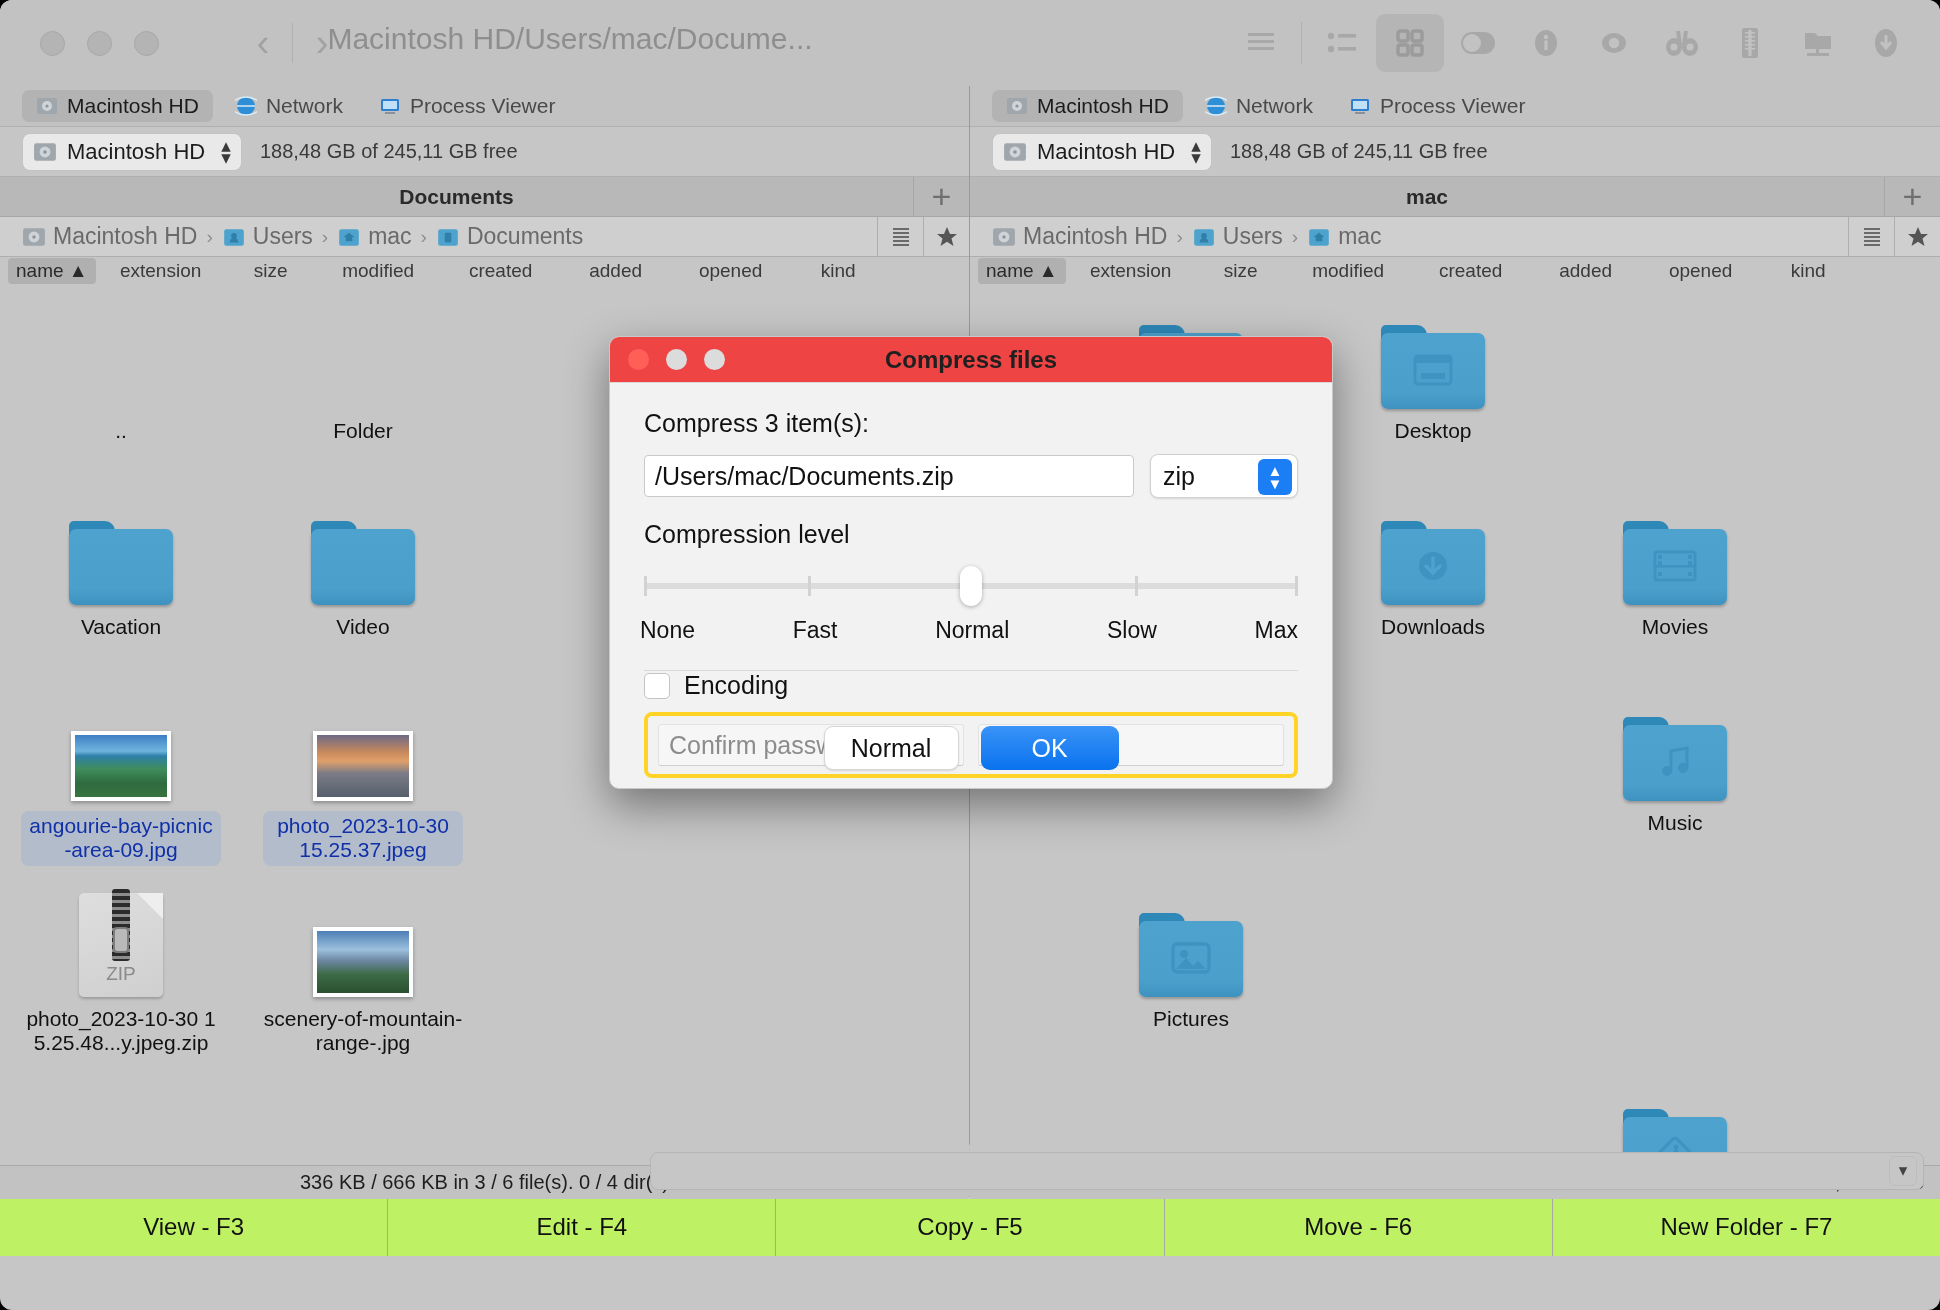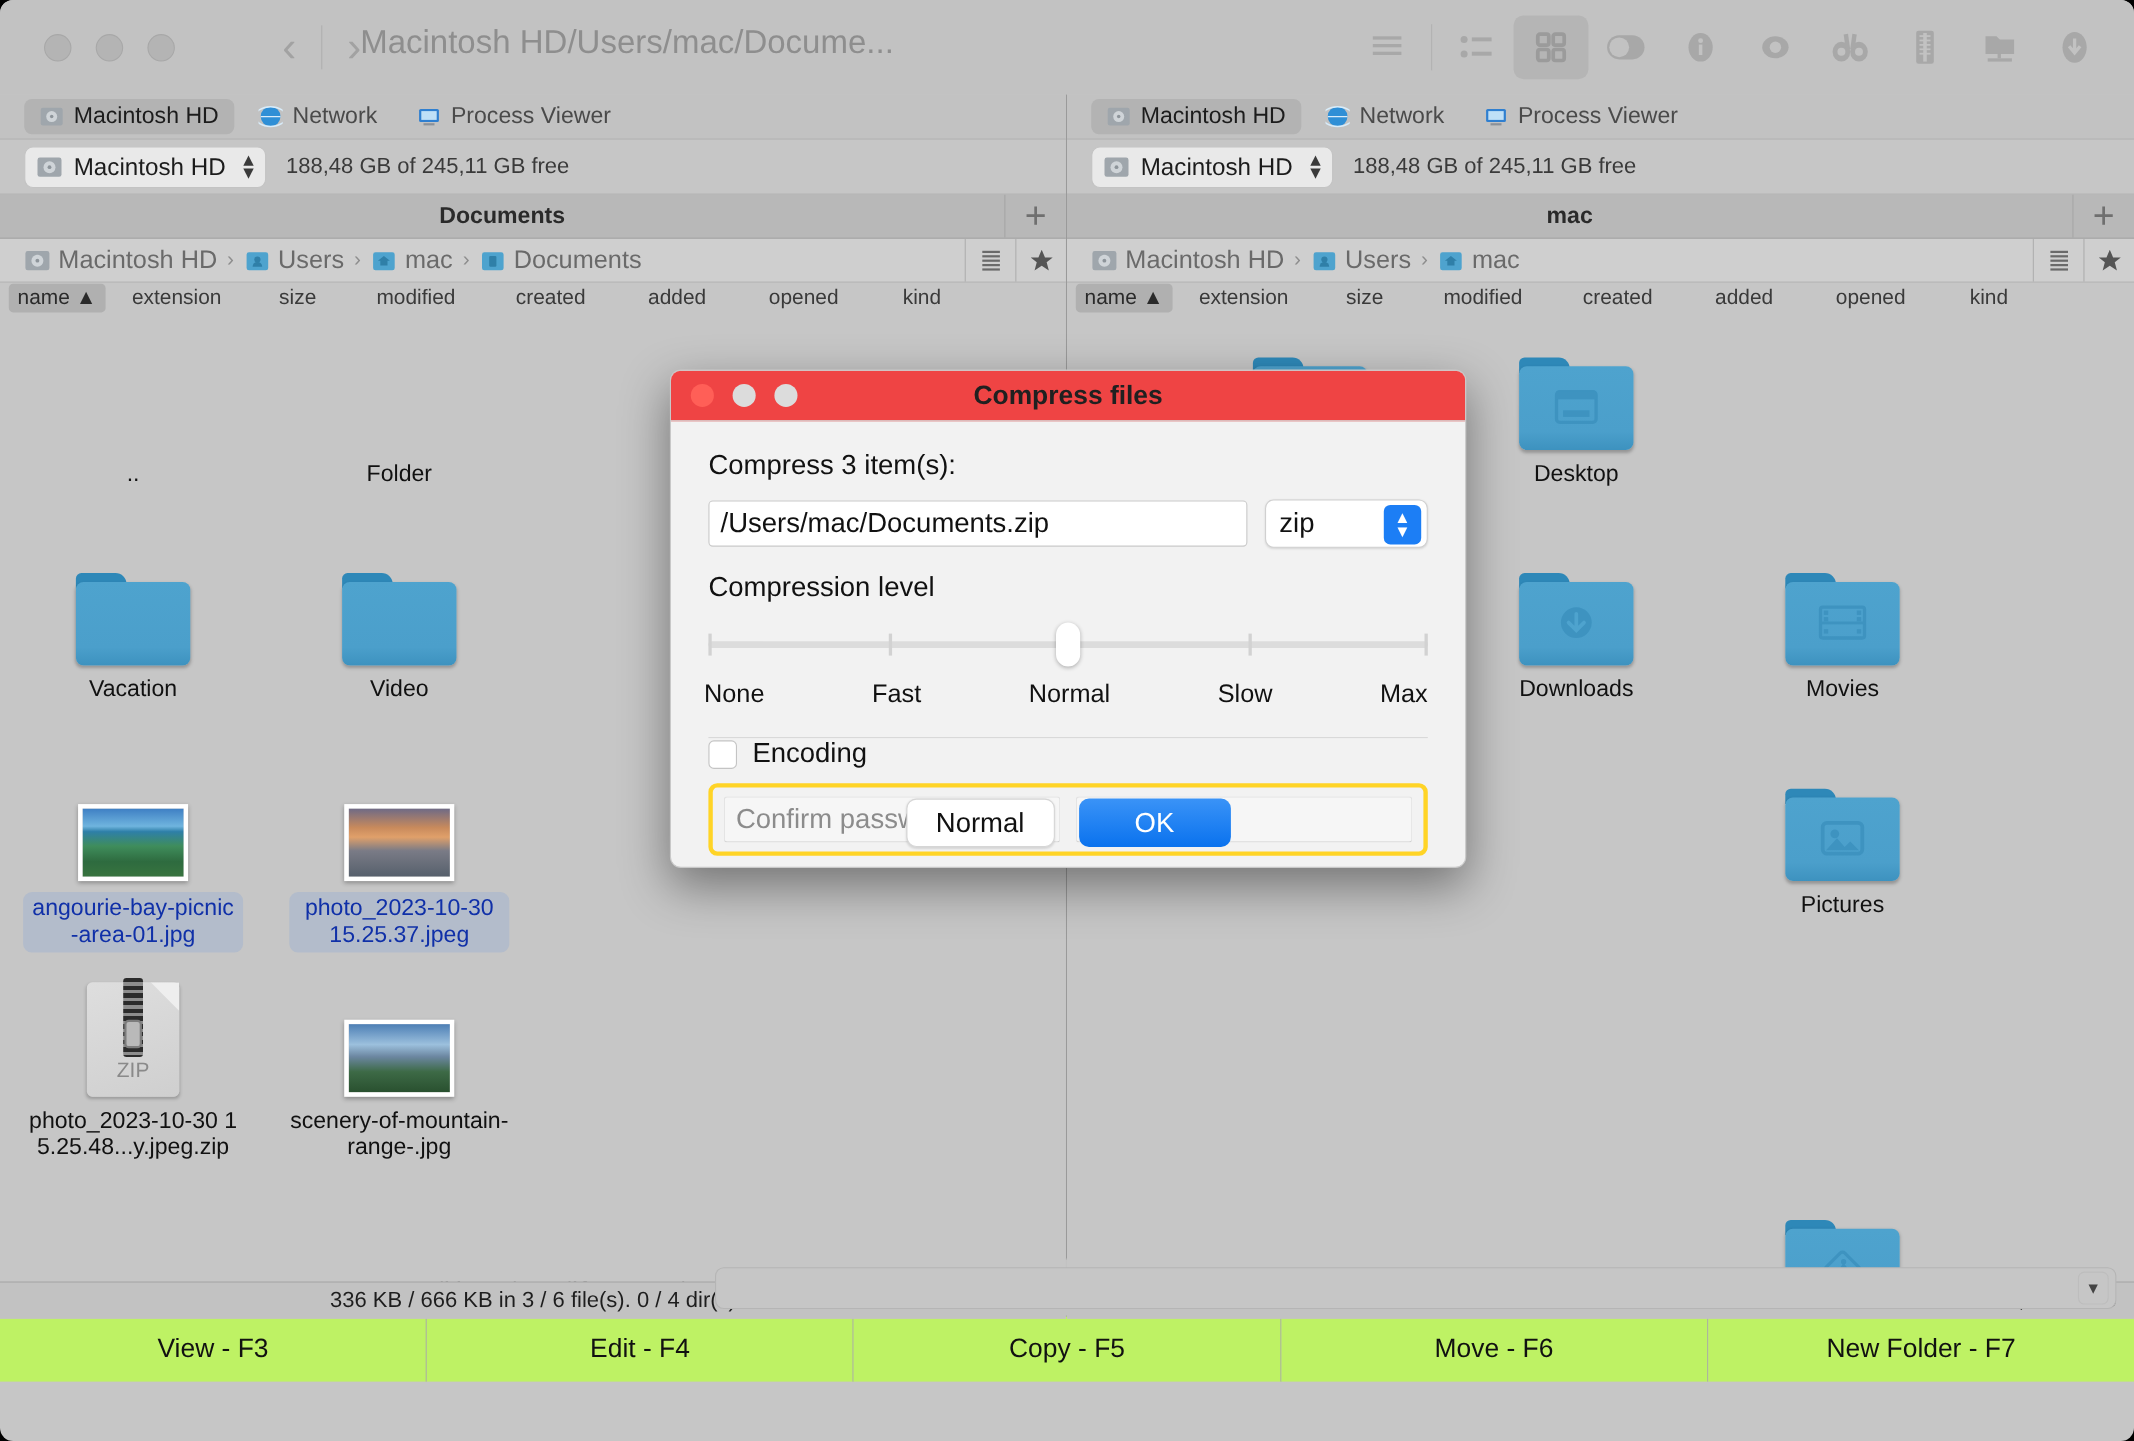--- a/index.html
+++ b/index.html
@@ -472,21 +472,21 @@
               </div>
             <div class="flabel">Video</div>
           </div>
           <div class="fcell"></div>
             <div class="fcell"></div>
 
           <div class="fcell">
             <div class="fico">
                 <div class="photo ph1"></div>
               </div>
-            <div class="flabel sel">angourie-bay-picnic-area-01.jpg</div>
+            <div class="flabel sel">angourie-bay-picnic-area-09.jpg</div>
           </div>
           <div class="fcell">
             <div class="fico">
                 <div class="photo ph2"></div>
               </div>
             <div class="flabel sel">photo_2023-10-30 15.25.37.jpeg</div>
           </div>
           <div class="fcell"></div>
             <div class="fcell"></div>
 
@@ -693,20 +693,36 @@
           </div>
           <div class="fcell"></div>
             <div class="fcell"></div>
 
           <div class="fcell">
             <div class="fico">
                 <div class="folder-ico">
               <div class="tabtop"></div>
                   <div class="body"></div>
               <div class="glyph">
+                    <svg width="36" height="38" viewBox="0 0 36 38">
+                <path d="M14 28V8l16-3v20" stroke="#3e93c0" stroke-width="3" fill="none"></path>
+                <circle cx="10" cy="28" r="5" fill="#3e93c0"></circle>
+                      <circle cx="26" cy="25" r="5" fill="#3e93c0"></circle>
+                    </svg>
+                  </div>
+                </div>
+              </div>
+            <div class="flabel">Music</div>
+          </div>
+          <div class="fcell">
+            <div class="fico">
+                <div class="folder-ico">
+              <div class="tabtop"></div>
+                  <div class="body"></div>
+              <div class="glyph">
                     <svg width="42" height="36" viewBox="0 0 42 36">
                 <rect x="3" y="4" width="36" height="28" rx="4" fill="none" stroke="#3e93c0" stroke-width="3.4"></rect>
                 <circle cx="14" cy="14" r="4" fill="#3e93c0"></circle>
                 <path d="M6 29l10-11 7 8 5-5 8 8z" fill="#3e93c0"></path>
                     </svg>
                   </div>
                 </div>
               </div>
             <div class="flabel">Pictures</div>
           </div>

